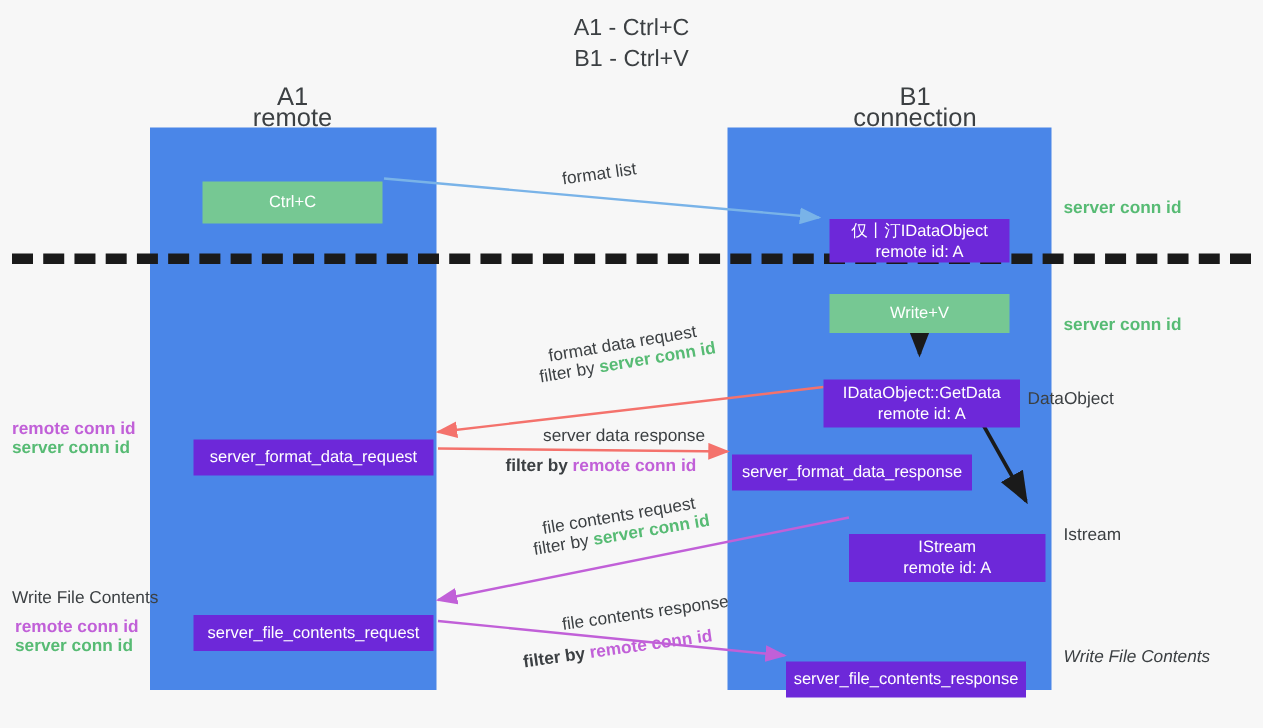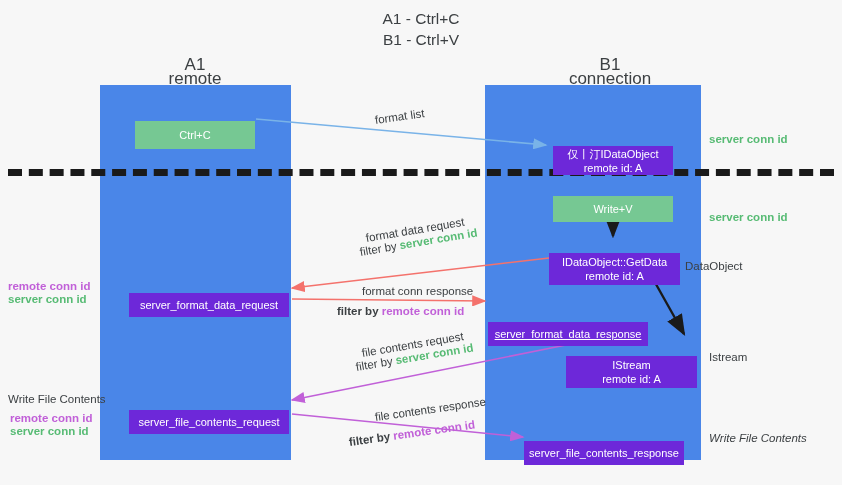--- a/index.html
+++ b/index.html
@@ -136,21 +136,21 @@
 
   <div class="abs box orange" style="left:566px;top:340px;width:131px;height:32px;">
     <span>IStream</span>
     <span>remote id: A</span>
   </div>
 
   <div class="abs box orange" style="left:129px;top:277px;width:160px;height:24px;text-align:center;">
     <span>server_format_data_request</span>
   </div>
 
-  <div class="abs box orange" style="left:488px;top:306px;width:160px;height:24px;text-decoration:underline;">
+  <div class="abs box orange" style="left:488px;top:287px;width:160px;height:24px;">
     <span>server_format_data_response</span>
   </div>
 
   <div class="abs box orange" style="left:129px;top:394px;width:160px;height:24px;">
     <span>server_file_contents_request</span>
   </div>
 
   <div class="abs box orange" style="left:524px;top:425px;width:160px;height:24px;">
     <span>server_file_contents_response</span>
   </div>
@@ -162,21 +162,21 @@
   <div class="abs" style="left:366px;top:231px;">
     <div class="lbl rot-a">format data request</div>
   </div>
   <div class="abs" style="left:360px;top:245px;">
     <div class="lbl rot-a">
       <span>filter by </span><span class="green-t">server conn id</span>
     </div>
   </div>
 
   <div class="abs lbl" style="left:362px;top:284px;">
-    <span>format conn response</span>
+    <span>server data response</span>
   </div>
   <div class="abs lbl" style="left:337px;top:304px;">
     <span class="bold">filter by </span><span class="mag-t">remote conn id</span>
   </div>
 
   <div class="abs" style="left:362px;top:346px;">
     <div class="lbl rot-a">file contents request</div>
   </div>
   <div class="abs" style="left:356px;top:360px;">
     <div class="lbl rot-a">

